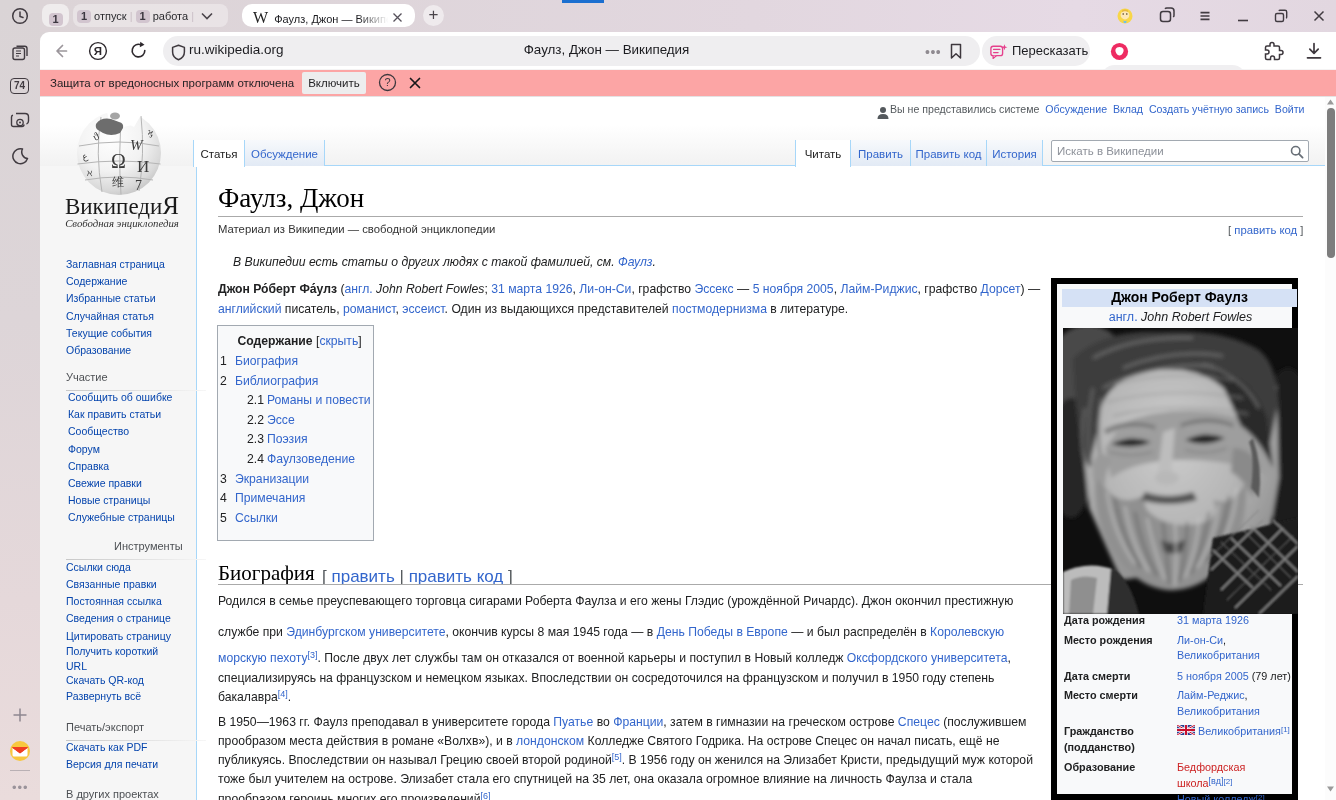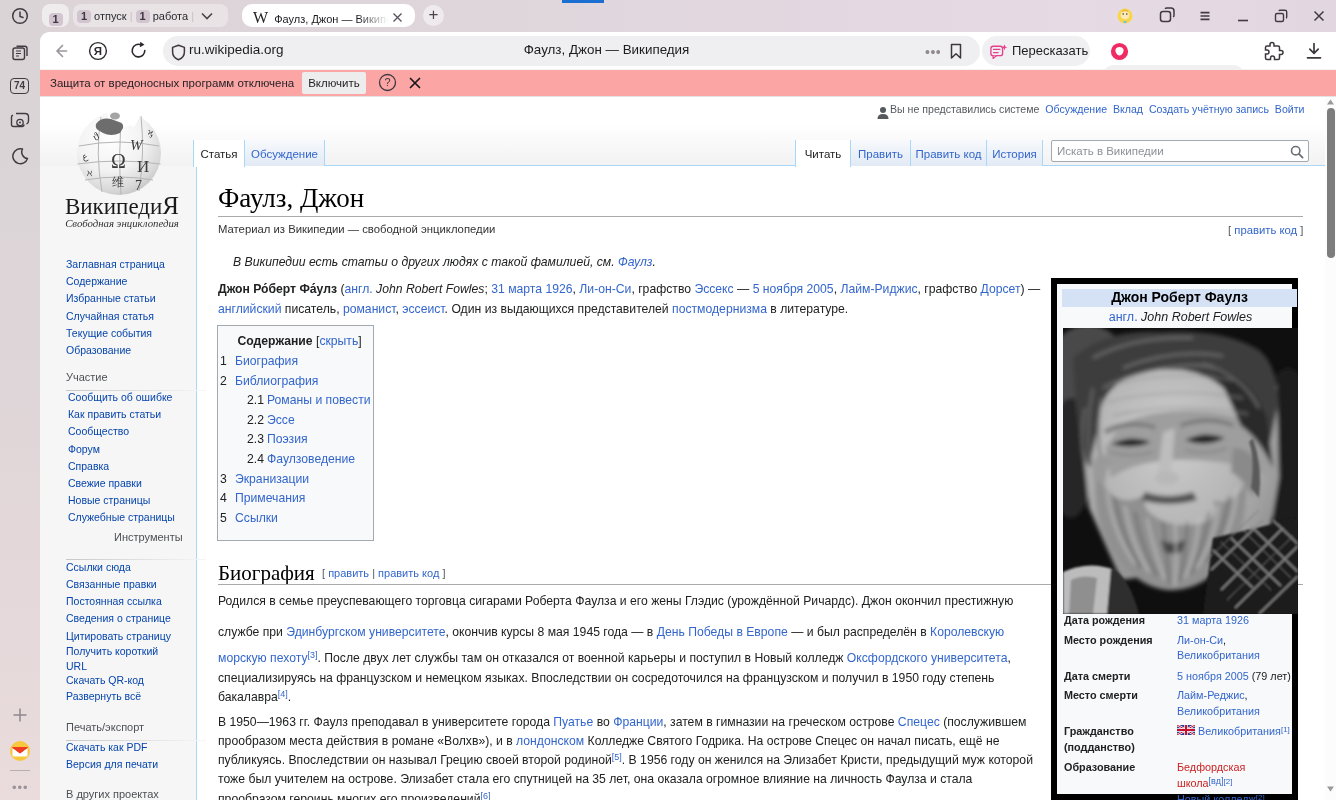--- a/index.html
+++ b/index.html
@@ -268,21 +268,21 @@
   <div class="sbgroup" style="left:28px;top:292px;">
     <div>Сообщить об ошибке</div>
       <div>Как править статьи</div>
       <div>Сообщество</div>
     <div>Форум</div>
       <div>Справка</div>
       <div>Свежие правки</div>
       <div>Новые страницы</div>
     <div>Служебные страницы</div>
   </div>
-  <div class="sbhead" style="left:26px;top:434px;padding-left:48px;">Инструменты</div>
+  <div class="sbhead" style="left:26px;top:443px;padding-left:48px;">Инструменты</div>
   <div class="sbrule" style="left:26px;top:461.5px;"></div>
   <div class="sbgroup" style="left:26px;top:461.8px;">
     <div>Ссылки сюда</div>
       <div>Связанные правки</div>
       <div>Постоянная ссылка</div>
     <div>Сведения о странице</div>
       <div>Цитировать страницу</div>
   </div>
   <div class="sbgroup" style="left:26px;top:546.8px;line-height:14.8px;">Получить короткий<br>URL</div>
   <div class="sbgroup" style="left:26px;top:574.8px;">Скачать QR-код</div>
@@ -318,21 +318,21 @@
   <div class="ln" style="left:207px;top:353px;"><span class="dk">2.4</span></div>
     <div class="ln" style="left:227px;top:353px;"><a href="#">Фаулзоведение</a></div>
   <div class="ln" style="left:180px;top:372.6px;"><span class="dk">3</span></div>
     <div class="ln" style="left:195px;top:372.6px;"><a href="#">Экранизации</a></div>
   <div class="ln" style="left:180px;top:392.2px;"><span class="dk">4</span></div>
     <div class="ln" style="left:195px;top:392.2px;"><a href="#">Примечания</a></div>
   <div class="ln" style="left:180px;top:411.8px;"><span class="dk">5</span></div>
     <div class="ln" style="left:195px;top:411.8px;"><a href="#">Ссылки</a></div>
 
   <div class="abs serif" style="left:178px;top:464px;font-size:21px;color:#000;">Биография</div>
-  <div class="abs" style="left:282px;top:470px;font-size:11px;"><span class="gray">[</span> <a href="#">править</a> <span class="gray">|</span> <a href="#">править код</a> <span class="gray">]</span></div>
+  <div class="abs" style="left:282px;top:470px;font-size:17px;"><span class="gray">[</span> <a href="#">править</a> <span class="gray">|</span> <a href="#">править код</a> <span class="gray">]</span></div>
   <div class="abs" style="left:178px;top:487px;width:1085px;height:1px;background:#aaaaaa;"></div>
   <div class="ln" style="left:178px;top:494.5px;">Родился в семье преуспевающего торговца сигарами Роберта Фаулза и его жены Глэдис (урождённой Ричардс). Джон окончил престижную</div>
   <div class="ln" style="left:178px;top:526px;">службе при <a href="#">Эдинбургском университете</a>, окончив курсы 8 мая 1945 года — в <a href="#">День Победы в Европе</a> — и был распределён в <a href="#">Королевскую</a></div>
   <div class="ln" style="left:178px;top:552.4px;"><a href="#">морскую пехоту</a><sup><a href="#">[3]</a></sup>. После двух лет службы там он отказался от военной карьеры и поступил в Новый колледж <a href="#">Оксфордского университета</a>,</div>
   <div class="ln" style="left:178px;top:571.7px;">специализируясь на французском и немецком языках. Впоследствии он сосредоточился на французском и получил в 1950 году степень</div>
   <div class="ln" style="left:178px;top:591px;">бакалавра<sup><a href="#">[4]</a></sup>.</div>
   <div class="ln" style="left:178px;top:615.5px;">В 1950—1963 гг. Фаулз преподавал в университете города <a href="#">Пуатье</a> во <a href="#">Франции</a>, затем в гимназии на греческом острове <a href="#">Спецес</a> (послужившем</div>
   <div class="ln" style="left:178px;top:634.8px;">прообразом места действия в романе «Волхв»), и в <a href="#">лондонском</a> Колледже Святого Годрика. На острове Спецес он начал писать, ещё не</div>
   <div class="ln" style="left:178px;top:654.1px;">публикуясь. Впоследствии он называл Грецию своей второй родиной<sup><a href="#">[5]</a></sup>. В 1956 году он женился на Элизабет Кристи, предыдущий муж которой</div>
   <div class="ln" style="left:178px;top:673.4px;">тоже был учителем на острове. Элизабет стала его спутницей на 35 лет, она оказала огромное влияние на личность Фаулза и стала</div>

